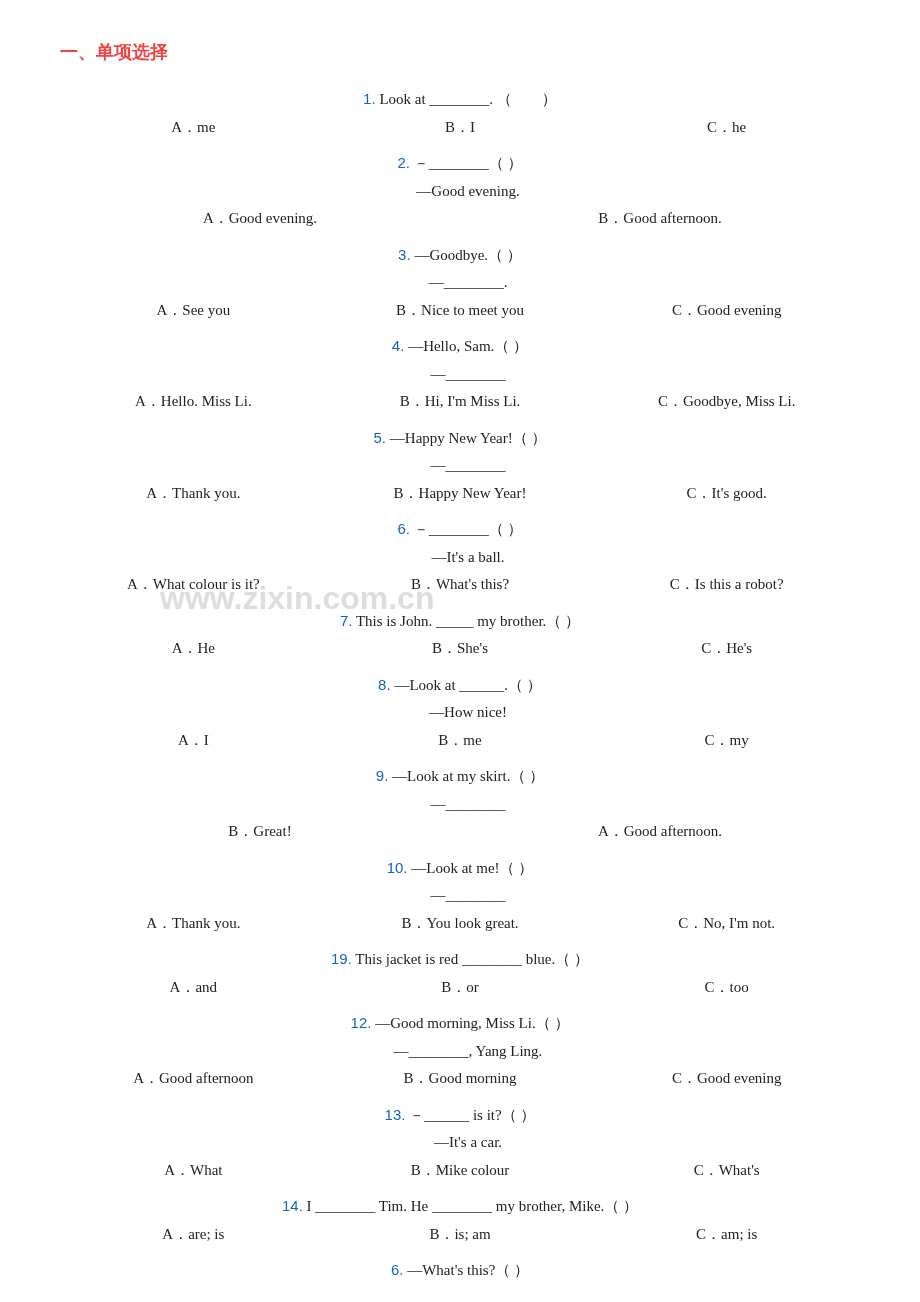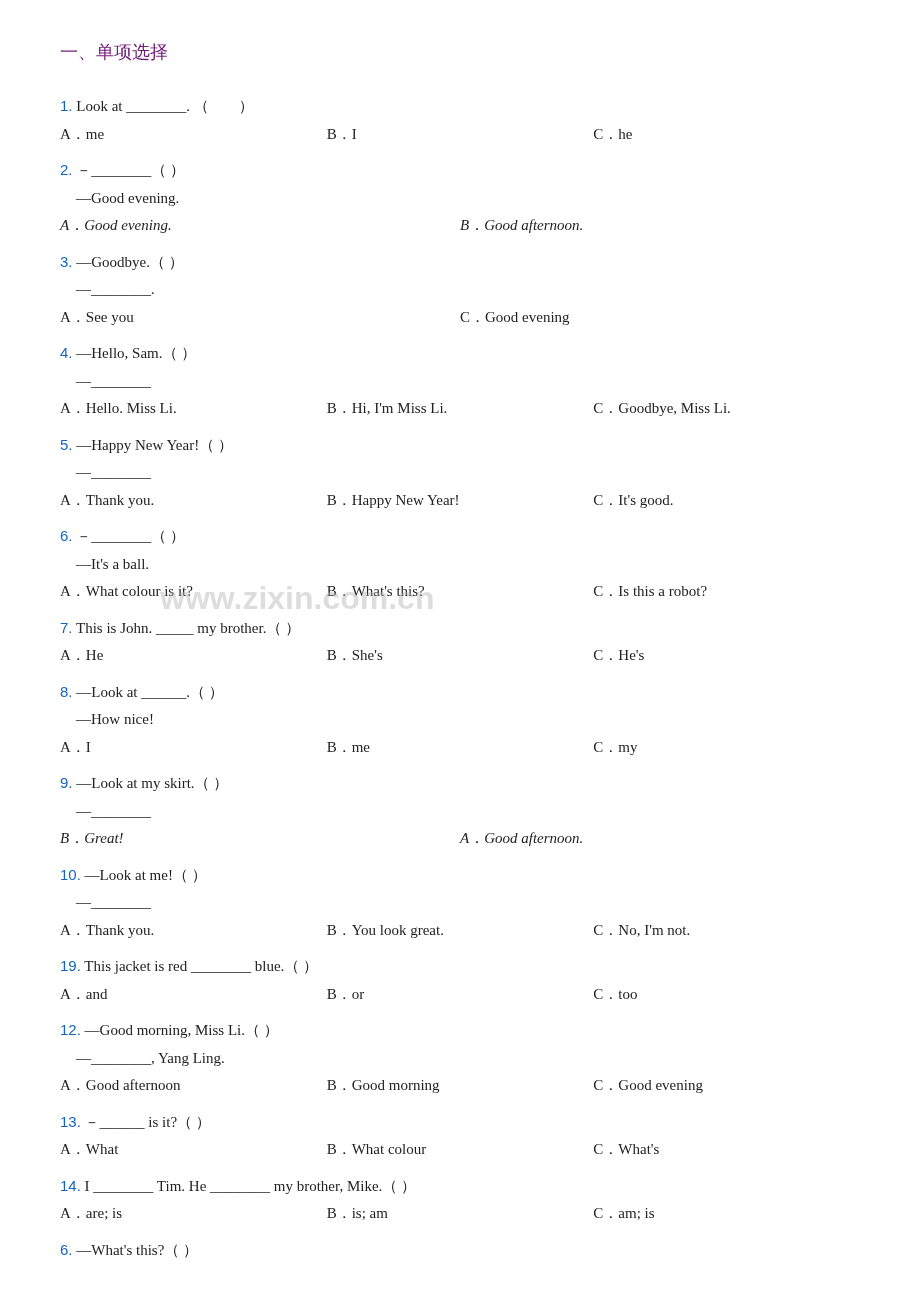--- a/index.html
+++ b/index.html
@@ -7,26 +7,27 @@
       background: #fff;
       font-family: "SimSun", "宋体", serif;
       font-size: 15px;
       color: #222;
       padding: 40px 60px;
       width: 920px;
       min-height: 1302px;
     }
     .section-title {
       font-size: 18px;
-      font-weight: normal;
-      margin-bottom: 29px;
-      color: #701a75;
+      font-weight: bold;
+      margin-bottom: 22px;
+      color: #ef4444;
     }
     .question-block {
       margin-bottom: 8px;
+      text-align: center;
     }
     .question-line {
       margin-bottom: 2px;
       line-height: 1.7;
     }
     .question-num {
       color: #1565c0;
       font-family: Arial, sans-serif;
     }
     .sub-line {
@@ -39,21 +40,20 @@
       margin-bottom: 10px;
       line-height: 1.7;
     }
     .option {
       flex: 1;
       min-width: 200px;
     }
     .option-2 {
       flex: 1;
       min-width: 300px;
-      font-style: italic;
     }
     .watermark {
       position: fixed;
       top: 580px;
       left: 160px;
       font-size: 32px;
       color: rgba(180,180,180,0.45);
       font-family: Liberation Sans, sans-serif;
       font-weight: bold;
       pointer-events: none;
@@ -83,20 +83,21 @@
       <div class="options-line">
         <div class="option-2">A．Good evening.</div>
         <div class="option-2">B．Good afternoon.</div>
       </div>
     </div>
     <div class="question-block">
       <div class="question-line"><span class="question-num">3.</span> <span>—Goodbye.（ ）</span></div>
       <div class="sub-line">—________.</div>
       <div class="options-line">
         <div class="option">A．See you</div>
+        <div class="option">B．Nice to meet you</div>
         <div class="option">C．Good evening</div>
       </div>
     </div>
     <div class="question-block">
       <div class="question-line"><span class="question-num">4.</span> <span>—Hello, Sam.（ ）</span></div>
       <div class="sub-line">—________</div>
       <div class="options-line">
         <div class="option">A．Hello. Miss Li.</div>
         <div class="option">B．Hi, I'm Miss Li.</div>
         <div class="option">C．Goodbye, Miss Li.</div>
@@ -166,23 +167,24 @@
       <div class="question-line"><span class="question-num">12.</span> <span>—Good morning, Miss Li.（ ）</span></div>
       <div class="sub-line">—________, Yang Ling.</div>
       <div class="options-line">
         <div class="option">A．Good afternoon</div>
         <div class="option">B．Good morning</div>
         <div class="option">C．Good evening</div>
       </div>
     </div>
     <div class="question-block">
       <div class="question-line"><span class="question-num">13.</span> <span>－______ is it?（ ）</span></div>
+      <div class="sub-line">—It's a car.</div>
       <div class="options-line">
         <div class="option">A．What</div>
-        <div class="option">B．What colour</div>
+        <div class="option">B．Mike colour</div>
         <div class="option">C．What's</div>
       </div>
     </div>
     <div class="question-block">
       <div class="question-line"><span class="question-num">14.</span> <span>I ________ Tim. He ________ my brother, Mike.（ ）</span></div>
       <div class="options-line">
         <div class="option">A．are; is</div>
         <div class="option">B．is; am</div>
         <div class="option">C．am; is</div>
       </div>

